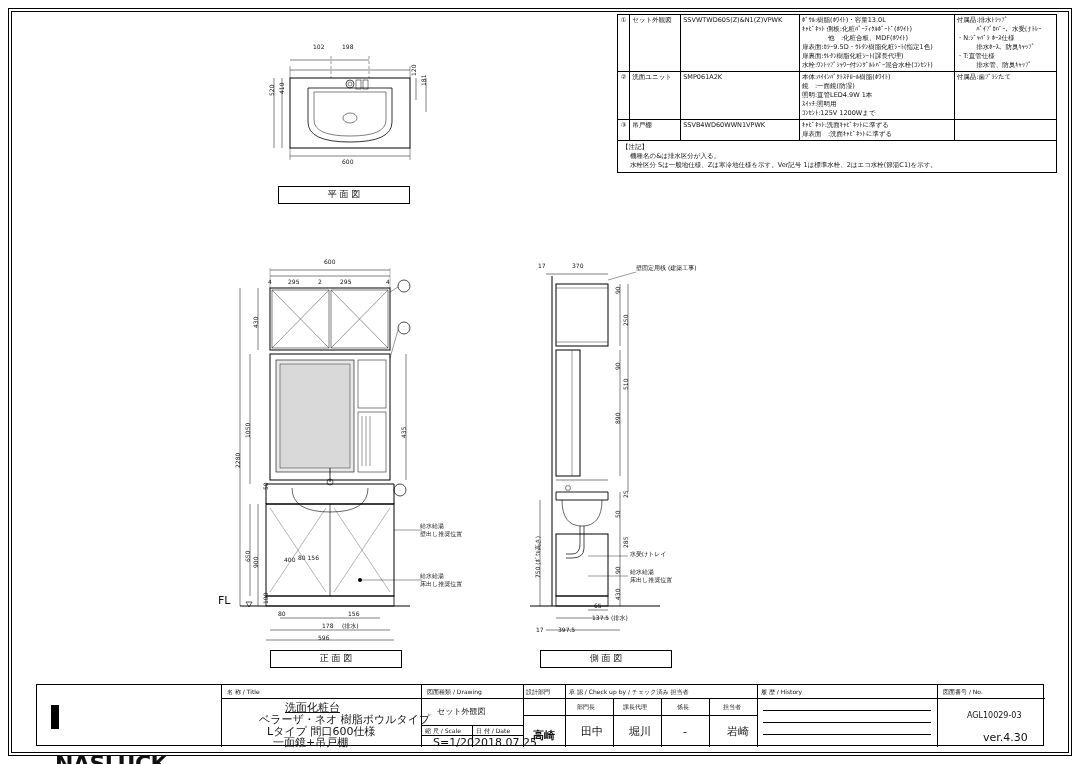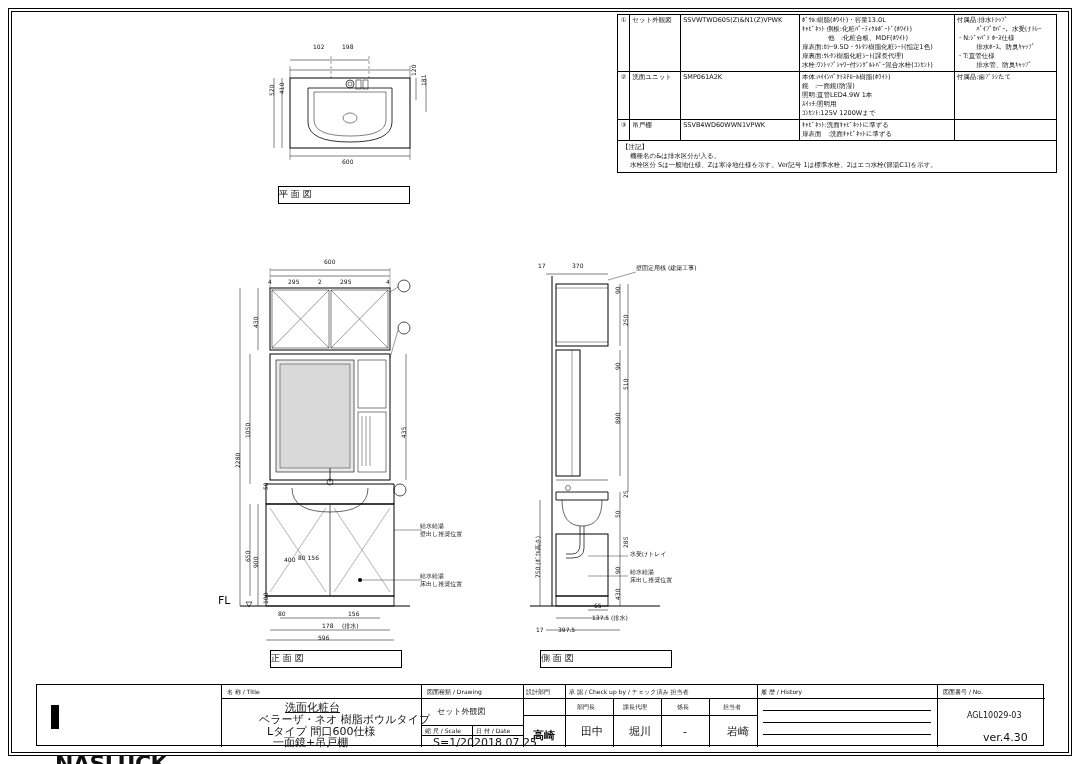--- a/index.html
+++ b/index.html
@@ -8,21 +8,21 @@
   .frame{position:absolute;left:8px;top:8px;width:1064px;height:748px;border:1px solid #000;box-sizing:border-box;}
   .frame2{position:absolute;left:11px;top:11px;width:1058px;height:742px;border:1px solid #000;box-sizing:border-box;}
   .abs{position:absolute;box-sizing:border-box;}
   .ln{position:absolute;background:#000;}
   .hl{height:1px;}
   .vl{width:1px;}
   .tx{position:absolute;font-size:6.5px;line-height:1.25;white-space:nowrap;}
   .tx8{font-size:8px;}
   .tx7{font-size:11px;}
   .tx6{font-size:6px;}
-  .cap{position:absolute;border:1px solid #000;font-size:9px;line-height:14px;height:16px;background:#fff;}
+  .cap{position:absolute;border:1px solid #000;text-align:center;font-size:9px;line-height:14px;height:16px;background:#fff;}
   table.spec{position:absolute;border-collapse:collapse;font-size:6.5px;}
   table.spec td,table.spec th{border:1px solid #000;padding:1px 2px;vertical-align:top;font-weight:normal;}
   table.spec th{text-align:center;font-size:7px;}
   .tb{position:absolute;border:1px solid #000;box-sizing:border-box;}
   .logo{position:absolute;font-family:"DejaVu Sans","Liberation Sans",sans-serif;font-weight:bold;font-size:22px;letter-spacing:-0.5px;margin-top:48px;}
   .ctr{text-align:center;}
   svg{position:absolute;left:0;top:0;overflow:visible;}
 </style>
 </head>
 <body>

